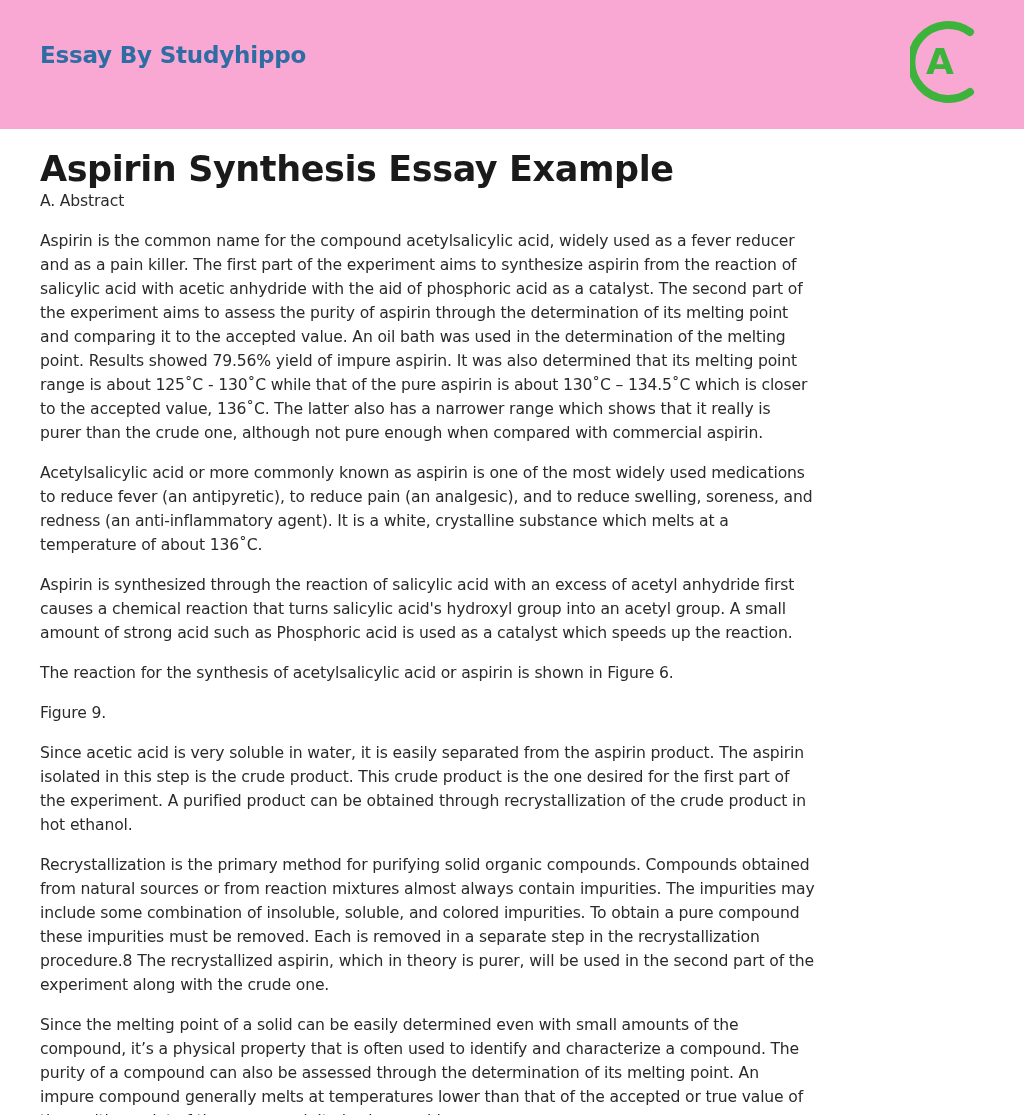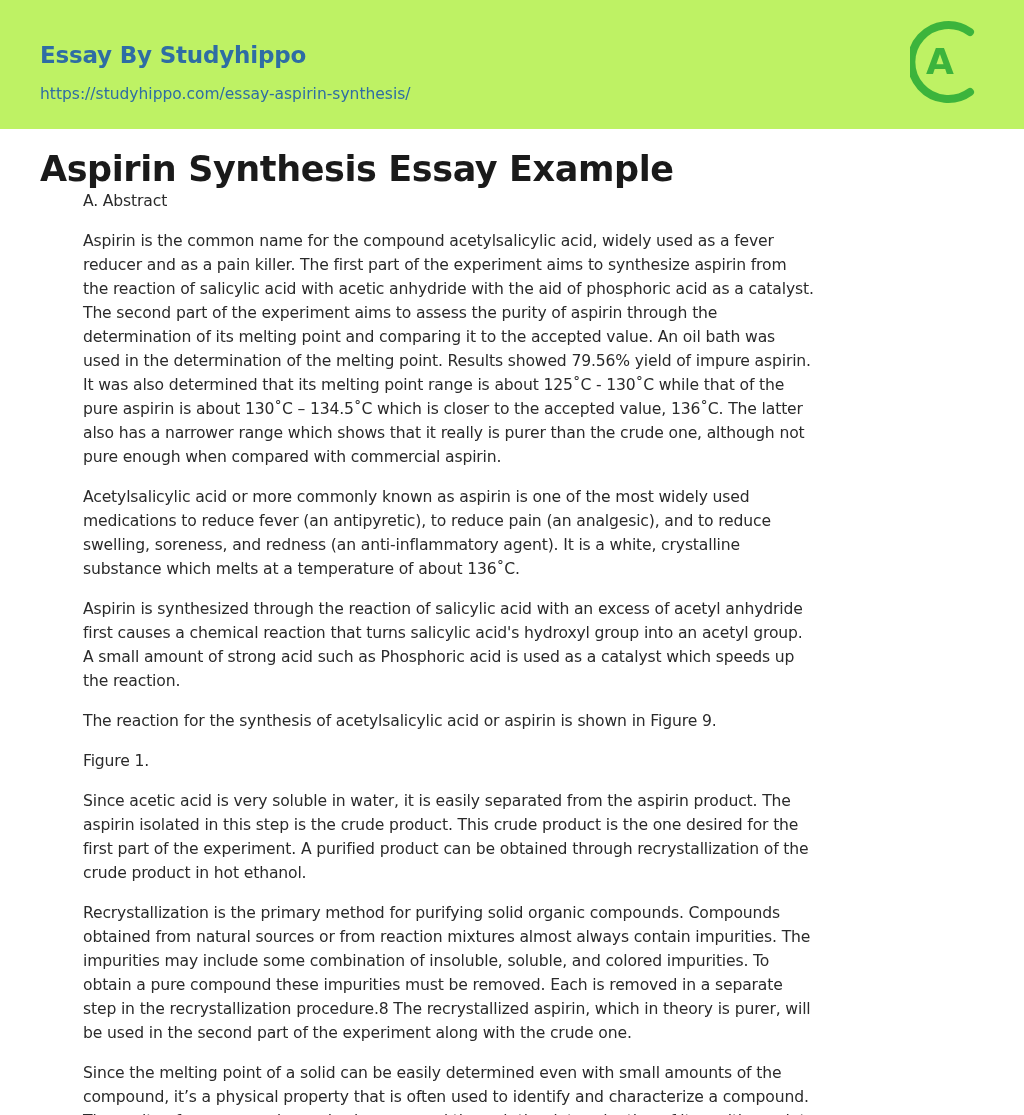--- a/index.html
+++ b/index.html
@@ -1,19 +1,19 @@
 <!DOCTYPE html>
 <html><head>
 <meta charset="utf-8">
 <style>
   * { box-sizing: border-box; margin: 0; padding: 0; }
   html, body { width: 1024px; background: #ffffff; }
   body { font-family: "DejaVu Sans", sans-serif; color: #222; }
   .header {
-    height: 129px; background: #bef264; position: relative;
+    height: 129px; background: #f9a8d4; position: relative;
     padding-left: 24px;
   }
   .brand {
     position: absolute; left: 40px; top: 42px;
     font-family: "DejaVu Sans", sans-serif; font-weight: bold;
     font-size: 23px; color: #2e6da4; letter-spacing: -0.2px;
   }
   .url {
     position: absolute; left: 40px; top: 85px;
     font-size: 15.5px; color: #2e6da4; text-decoration: none;
@@ -23,40 +23,39 @@
   }
   .content { padding: 0 40px 0 40px; }
   h1 {
     font-family: "DejaVu Sans", sans-serif; font-weight: bold;
     font-size: 35px; color: #1a1a1a; margin-top: 149px; line-height: 40px;
     letter-spacing: -0.4px;
   }
   .content { position: absolute; top: 0; left: 0; width: 856px; }
   p {
     font-size: 15.6px; line-height: 24px; color: #2a2a2a;
-    margin-bottom: 16px; letter-spacing: -0.15px; margin-left: 43px;
+    margin-bottom: 16px; letter-spacing: -0.15px;
   }
 </style>
 </head>
 <body>
 
 <div class="header">
   <div class="brand">Essay By Studyhippo</div>
-  <a class="url">https://studyhippo.com/essay-aspirin-synthesis/</a>
   <svg class="logo" viewBox="0 0 78 88">
     <path d="M 60 14 A 37 37 0 1 0 60 74" fill="none" stroke="#3cb43c" stroke-width="8" stroke-linecap="round"></path>
     <path d="M 64 18 A 37 37 0 0 1 64 70" fill="none" stroke="#3cb43c" stroke-width="8" stroke-linecap="round" opacity="0"></path>
     <text x="30" y="56" font-family="DejaVu Sans, sans-serif" font-weight="bold" font-size="36" fill="#3cb43c" text-anchor="middle">A</text>
   </svg>
 </div>
 
 <div class="content">
   <h1>Aspirin Synthesis Essay Example</h1>
   <p style="margin-top:0px">A. Abstract</p>
   <p>Aspirin is the common name for the compound acetylsalicylic acid, widely used as a fever reducer and as a pain killer. The first part of the experiment aims to synthesize aspirin from the reaction of salicylic acid with acetic anhydride with the aid of phosphoric acid as a catalyst. The second part of the experiment aims to assess the purity of aspirin through the determination of its melting point and comparing it to the accepted value. An oil bath was used in the determination of the melting point. Results showed 79.56% yield of impure aspirin. It was also determined that its melting point range is about 125˚C - 130˚C while that of the pure aspirin is about 130˚C – 134.5˚C which is closer to the accepted value, 136˚C. The latter also has a narrower range which shows that it really is purer than the crude one, although not pure enough when compared with commercial aspirin.</p>
   <p>Acetylsalicylic acid or more commonly known as aspirin is one of the most widely used medications to reduce fever (an antipyretic), to reduce pain (an analgesic), and to reduce swelling, soreness, and redness (an anti-inflammatory agent). It is a white, crystalline substance which melts at a temperature of about 136˚C.</p>
   <p>Aspirin is synthesized through the reaction of salicylic acid with an excess of acetyl anhydride first causes a chemical reaction that turns salicylic acid's hydroxyl group into an acetyl group. A small amount of strong acid such as Phosphoric acid is used as a catalyst which speeds up the reaction.</p>
-  <p>The reaction for the synthesis of acetylsalicylic acid or aspirin is shown in Figure 9.</p>
-  <p>Figure 1.</p>
+  <p>The reaction for the synthesis of acetylsalicylic acid or aspirin is shown in Figure 6.</p>
+  <p>Figure 9.</p>
   <p>Since acetic acid is very soluble in water, it is easily separated from the aspirin product. The aspirin isolated in this step is the crude product. This crude product is the one desired for the first part of the experiment. A purified product can be obtained through recrystallization of the crude product in hot ethanol.</p>
   <p>Recrystallization is the primary method for purifying solid organic compounds. Compounds obtained from natural sources or from reaction mixtures almost always contain impurities. The impurities may include some combination of insoluble, soluble, and colored impurities. To obtain a pure compound these impurities must be removed. Each is removed in a separate step in the recrystallization procedure.8 The recrystallized aspirin, which in theory is purer, will be used in the second part of the experiment along with the crude one.</p>
   <p>Since the melting point of a solid can be easily determined even with small amounts of the compound, it’s a physical property that is often used to identify and characterize a compound. The purity of a compound can also be assessed through the determination of its melting point. An impure compound generally melts at temperatures lower than that of the accepted or true value of the melting point of the compound. It also has a wider</p>
 </div>
 
 </body></html>

